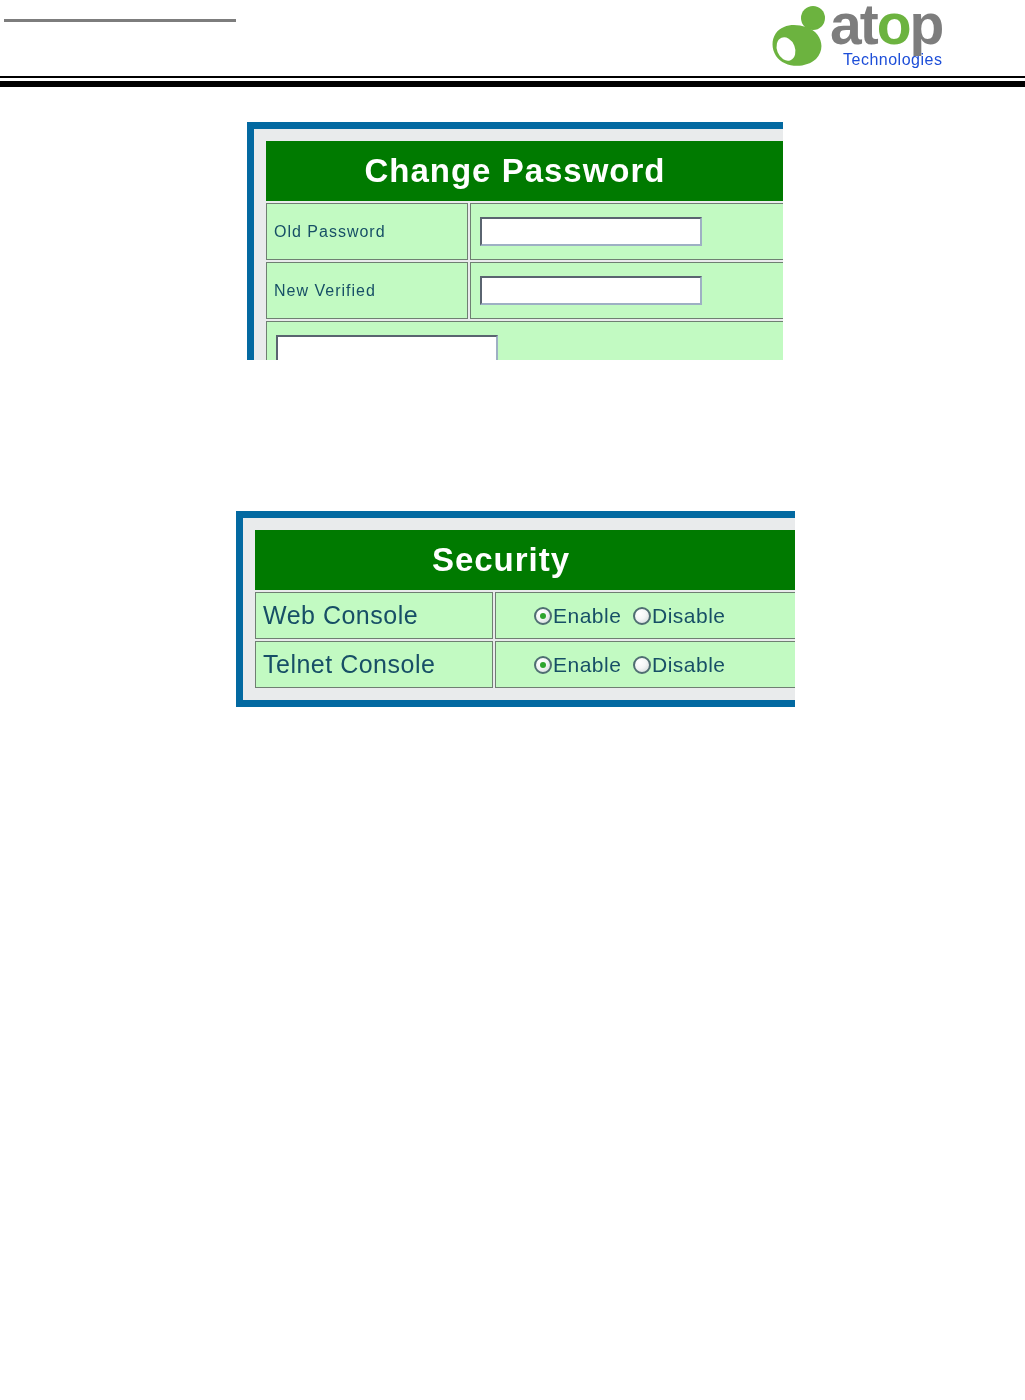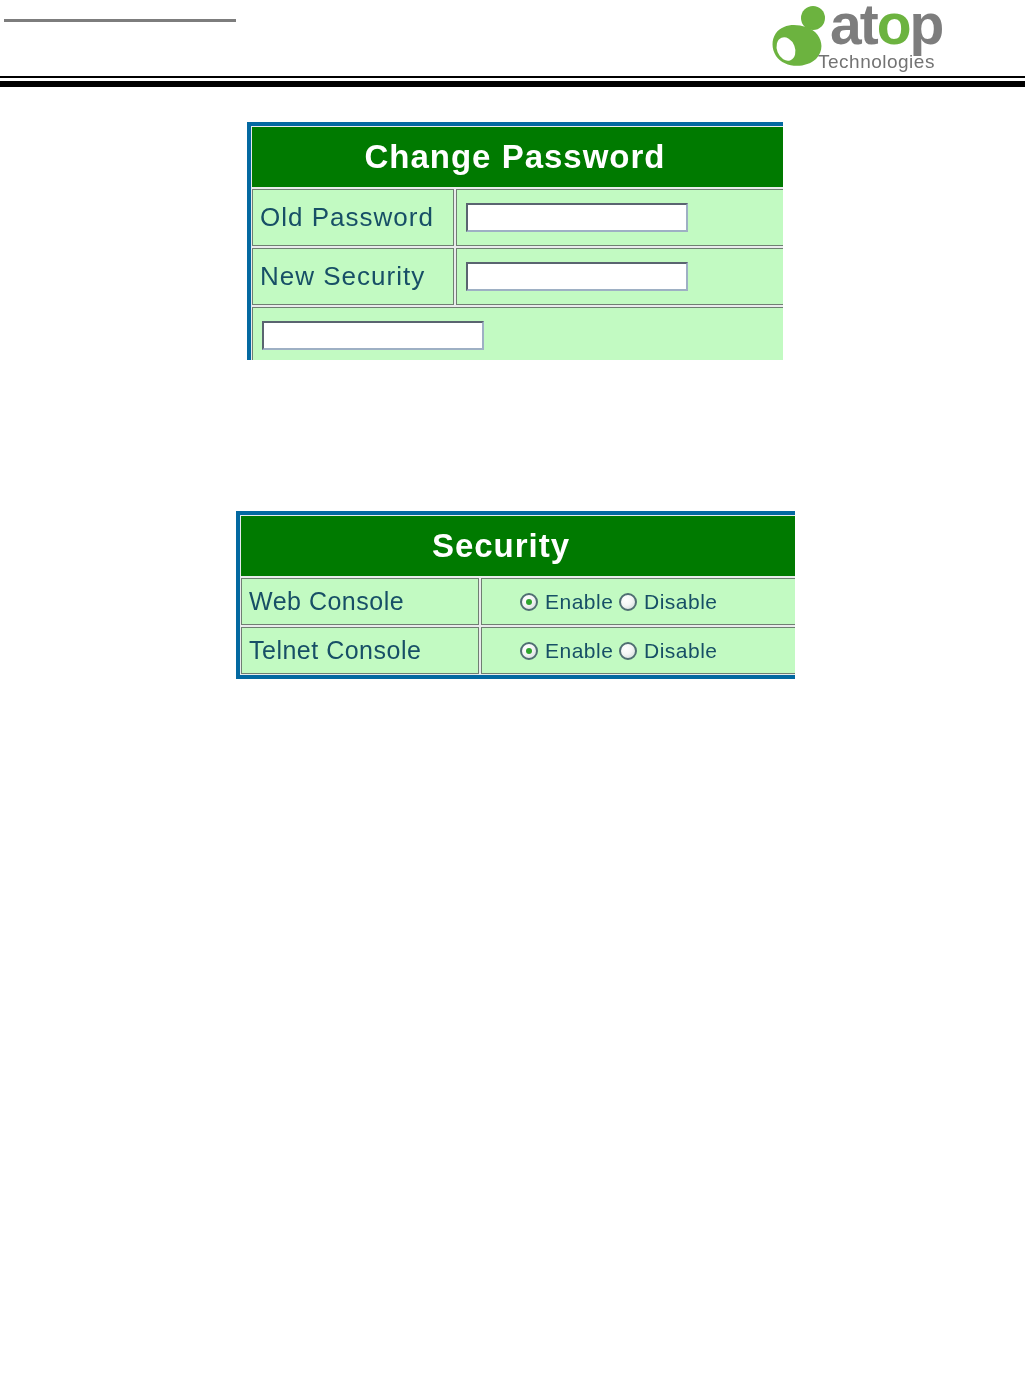--- a/index.html
+++ b/index.html
@@ -16,27 +16,27 @@
   .rule-thin-top{top:76px;height:2px;}
   .rule-thick-top{top:81px;height:6px;}
   .rule-thin-bottom{top:1388px;height:2px;}
   .rule-thick-bottom{top:1392px;height:8px;}
   
   .logo{position:absolute;left:770px;top:5px;width:230px;height:72px;}
   .logo-icon{position:absolute;left:0;top:0;}
   .logo-word{position:absolute;left:60px;top:-9px;font-size:57px;font-weight:bold;letter-spacing:-2px;line-height:1;white-space:nowrap;}
   .logo-word .g{color:var(--logo-gray);}
   .logo-word .grn{color:var(--logo-green);}
-  .logo-sub{position:absolute;left:48px;top:46px;font-size:19px;color:#737373;letter-spacing:0.5px;}
+  .logo-sub{position:absolute;left:73px;top:46px;font-size:16px;color:#1d4ed8;letter-spacing:0.5px;}
   
   .tbl{position:absolute;overflow:hidden;}
   .tbl-inner{
     background:#e9ebec;
-    border:4px solid #0369a1;
-    padding:1px;
+    border:7px solid #0369a1;
+    padding:12px;
     display:flex;flex-direction:column;gap:2px;
     box-sizing:border-box;
   }
   .hdr{
     height:60px;flex:0 0 auto;
     background:var(--header-green);
     color:#ffffff;font-weight:bold;font-size:33px;letter-spacing:1px;
     display:flex;align-items:center;justify-content:center;
   }
   .row{display:flex;gap:2px;flex:0 0 auto;}
@@ -46,34 +46,34 @@
     display:flex;align-items:center;
     box-sizing:border-box;
   }
   .lbl{color:var(--label-text);padding-left:7px;letter-spacing:1px;}
   .val{flex:1;}
   
   .cp-tbl{left:247px;top:122px;width:536px;height:238px;}
   .cp-inner{width:556px;}
   .cp-inner .hdr{padding-right:20px;}
   .cp-inner .row{height:57px;}
-  .cp-inner .lbl{width:202px;font-size:26px;}
+  .cp-inner .lbl{width:202px;font-size:16px;}
   .pw-input{
     margin-left:9px;width:222px;height:29px;
     border:2px inset #9eb0c4;background:#ffffff;
     font-size:16px;box-sizing:border-box;
   }
   
   .sec-tbl{left:236px;top:511px;width:559px;height:214px;}
   .sec-inner{width:580px;}
   .sec-inner .hdr{padding-right:50px;}
   .sec-inner .row{height:47px;}
   .sec-inner .lbl{width:238px;font-size:25px;letter-spacing:0.5px;}
   .opts{display:flex;align-items:center;padding-left:38px;}
-  .opt{display:flex;align-items:center;gap:7px;}
+  .opt{display:flex;align-items:center;gap:1px;}
   .opt:first-child{width:99px;box-sizing:border-box;}
   .opt-label{font-size:21px;color:var(--label-text);letter-spacing:0.5px;}
   .radio{
     width:18px;height:18px;border-radius:50%;
     background:radial-gradient(circle at 35% 30%, #ffffff 0%, #f4f6f6 45%, #ccd5d5 100%);
     border:2px solid #4f6e72;
     box-sizing:border-box;position:relative;flex:0 0 auto;
     cursor:pointer;
   }
   .radio.checked::after{
@@ -106,21 +106,21 @@
       <div class="hdr">Change Password</div>
 
       <div class="row">
         <div class="cell lbl">Old Password</div>
         <div class="cell val">
           <input type="password" class="pw-input" value="" style="">
         </div>
       </div>
 
       <div class="row">
-        <div class="cell lbl">New Security</div>
+        <div class="cell lbl">New Verified</div>
         <div class="cell val">
           <input type="password" class="pw-input" value="" style="">
         </div>
       </div>
 
       <div class="row">
         <div class="cell val">
           <input type="password" class="pw-input" value="" style="">
         </div>
       </div>

